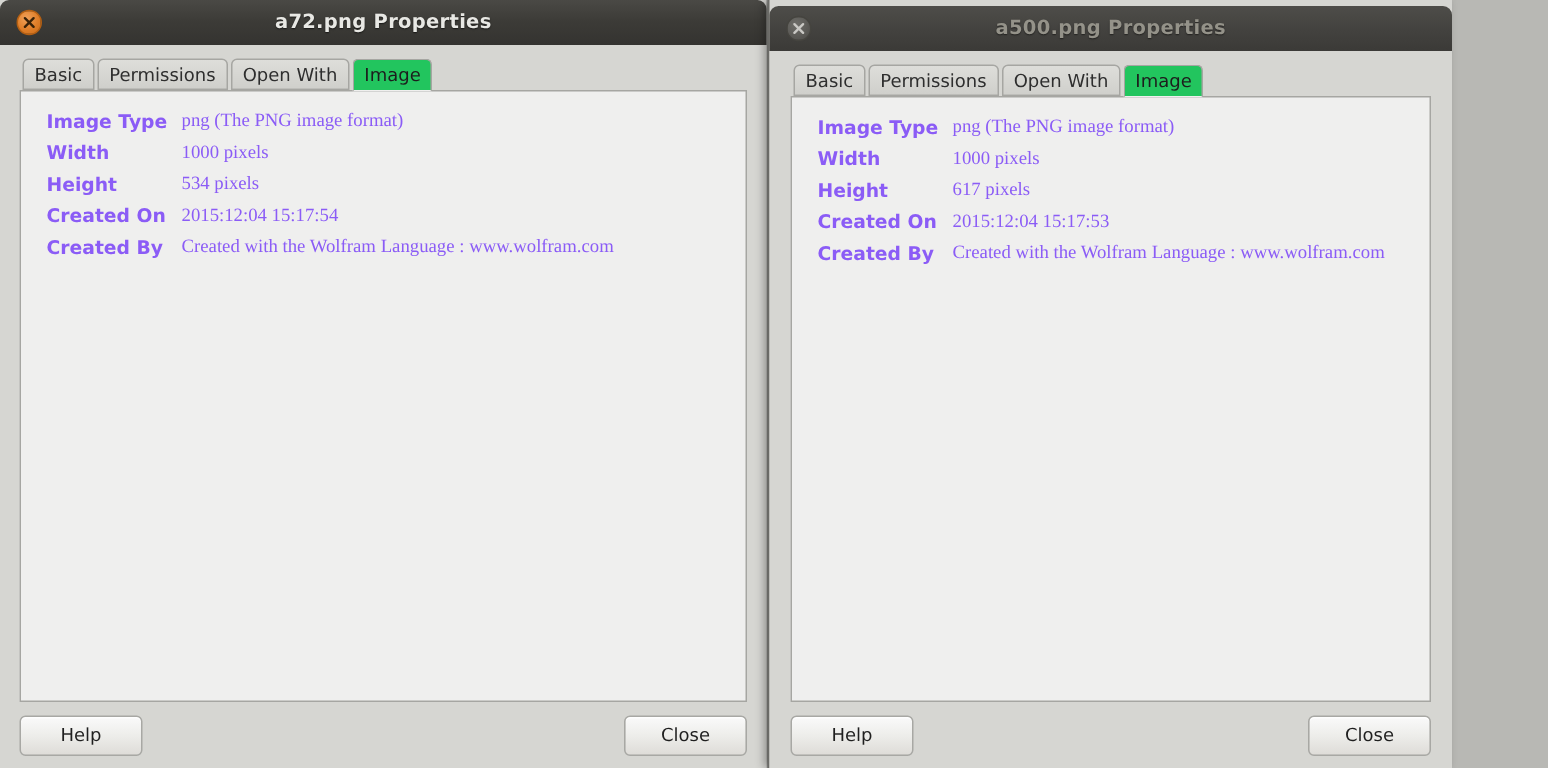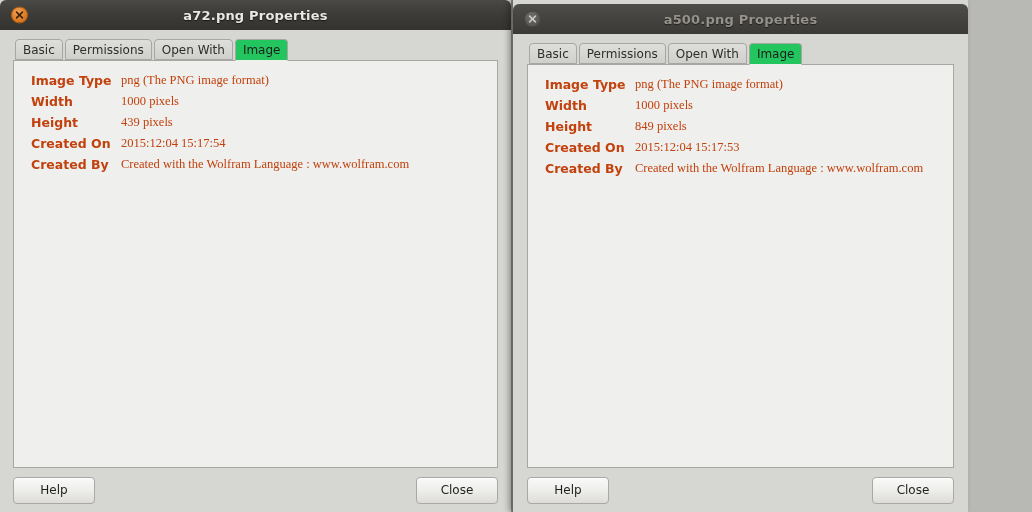--- a/index.html
+++ b/index.html
@@ -137,21 +137,21 @@
     flex: 1 1 auto;
     background: #efefee;
     border: 1px solid #a6a6a2;
     padding: 12px 9px 9px 9px;
     min-height: 0;
     overflow: hidden;
   }
   .prop-table { width: 100%; border-collapse: collapse; }
   .prop-table td {
     font-size: 12.5px;
-    color: #c2410c;
+    color: #8b5cf6;
     padding: 0 0 6px 0;
     vertical-align: top;
     line-height: 15px;
   }
   .prop-label { font-weight: bold; width: 98px; white-space: nowrap; padding-left: 8px !important; }
   .prop-value { white-space: nowrap; font-family: Liberation Serif, serif; }
 
   
   .actionbar {
     flex: 0 0 auto;
@@ -210,21 +210,21 @@
             <tr>
           <td class="prop-label">Image Type</td>
           <td class="prop-value">png (The PNG image format)</td>
         </tr>
         <tr>
           <td class="prop-label">Width</td>
           <td class="prop-value">1000 pixels</td>
         </tr>
         <tr>
           <td class="prop-label">Height</td>
-          <td class="prop-value">439 pixels</td>
+          <td class="prop-value">534 pixels</td>
         </tr>
         <tr>
           <td class="prop-label">Created On</td>
           <td class="prop-value">2015:12:04 15:17:54</td>
         </tr>
         <tr>
           <td class="prop-label">Created By</td>
           <td class="prop-value">Created with the Wolfram Language : www.wolfram.com</td>
         </tr>
       </tbody>
@@ -263,21 +263,21 @@
             <tr>
           <td class="prop-label">Image Type</td>
           <td class="prop-value">png (The PNG image format)</td>
         </tr>
         <tr>
           <td class="prop-label">Width</td>
           <td class="prop-value">1000 pixels</td>
         </tr>
         <tr>
           <td class="prop-label">Height</td>
-          <td class="prop-value">849 pixels</td>
+          <td class="prop-value">617 pixels</td>
         </tr>
         <tr>
           <td class="prop-label">Created On</td>
           <td class="prop-value">2015:12:04 15:17:53</td>
         </tr>
         <tr>
           <td class="prop-label">Created By</td>
           <td class="prop-value">Created with the Wolfram Language : www.wolfram.com</td>
         </tr>
       </tbody>

